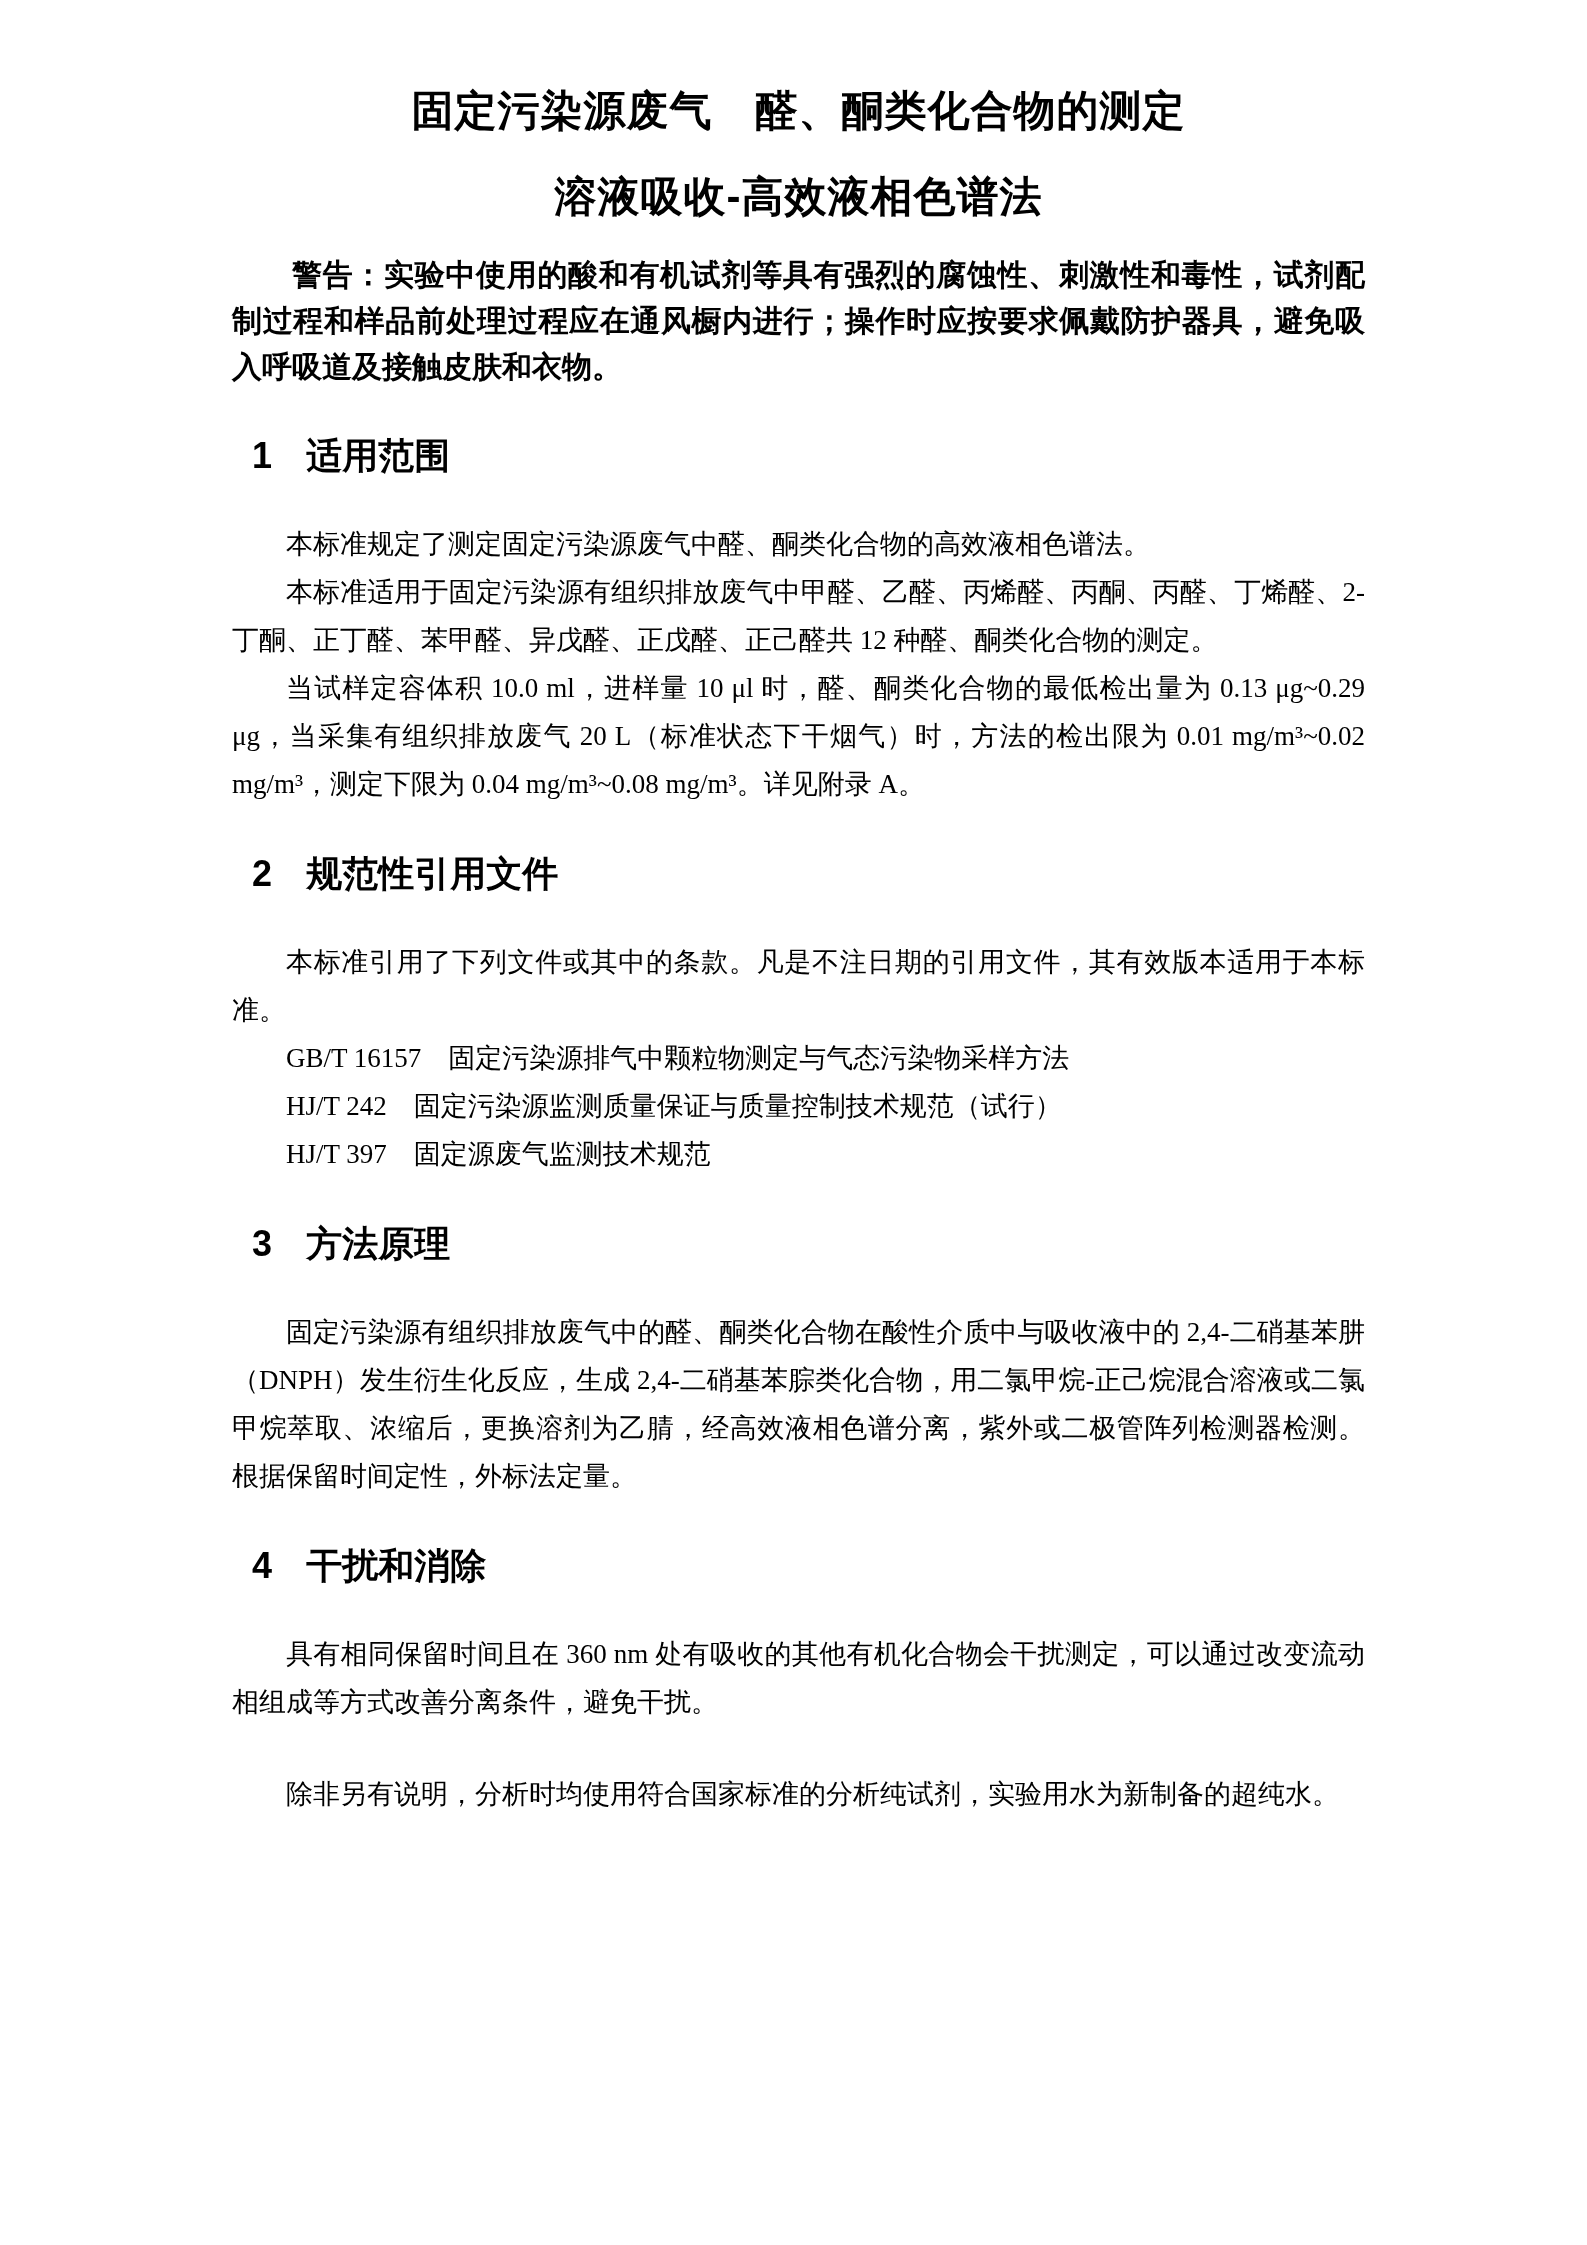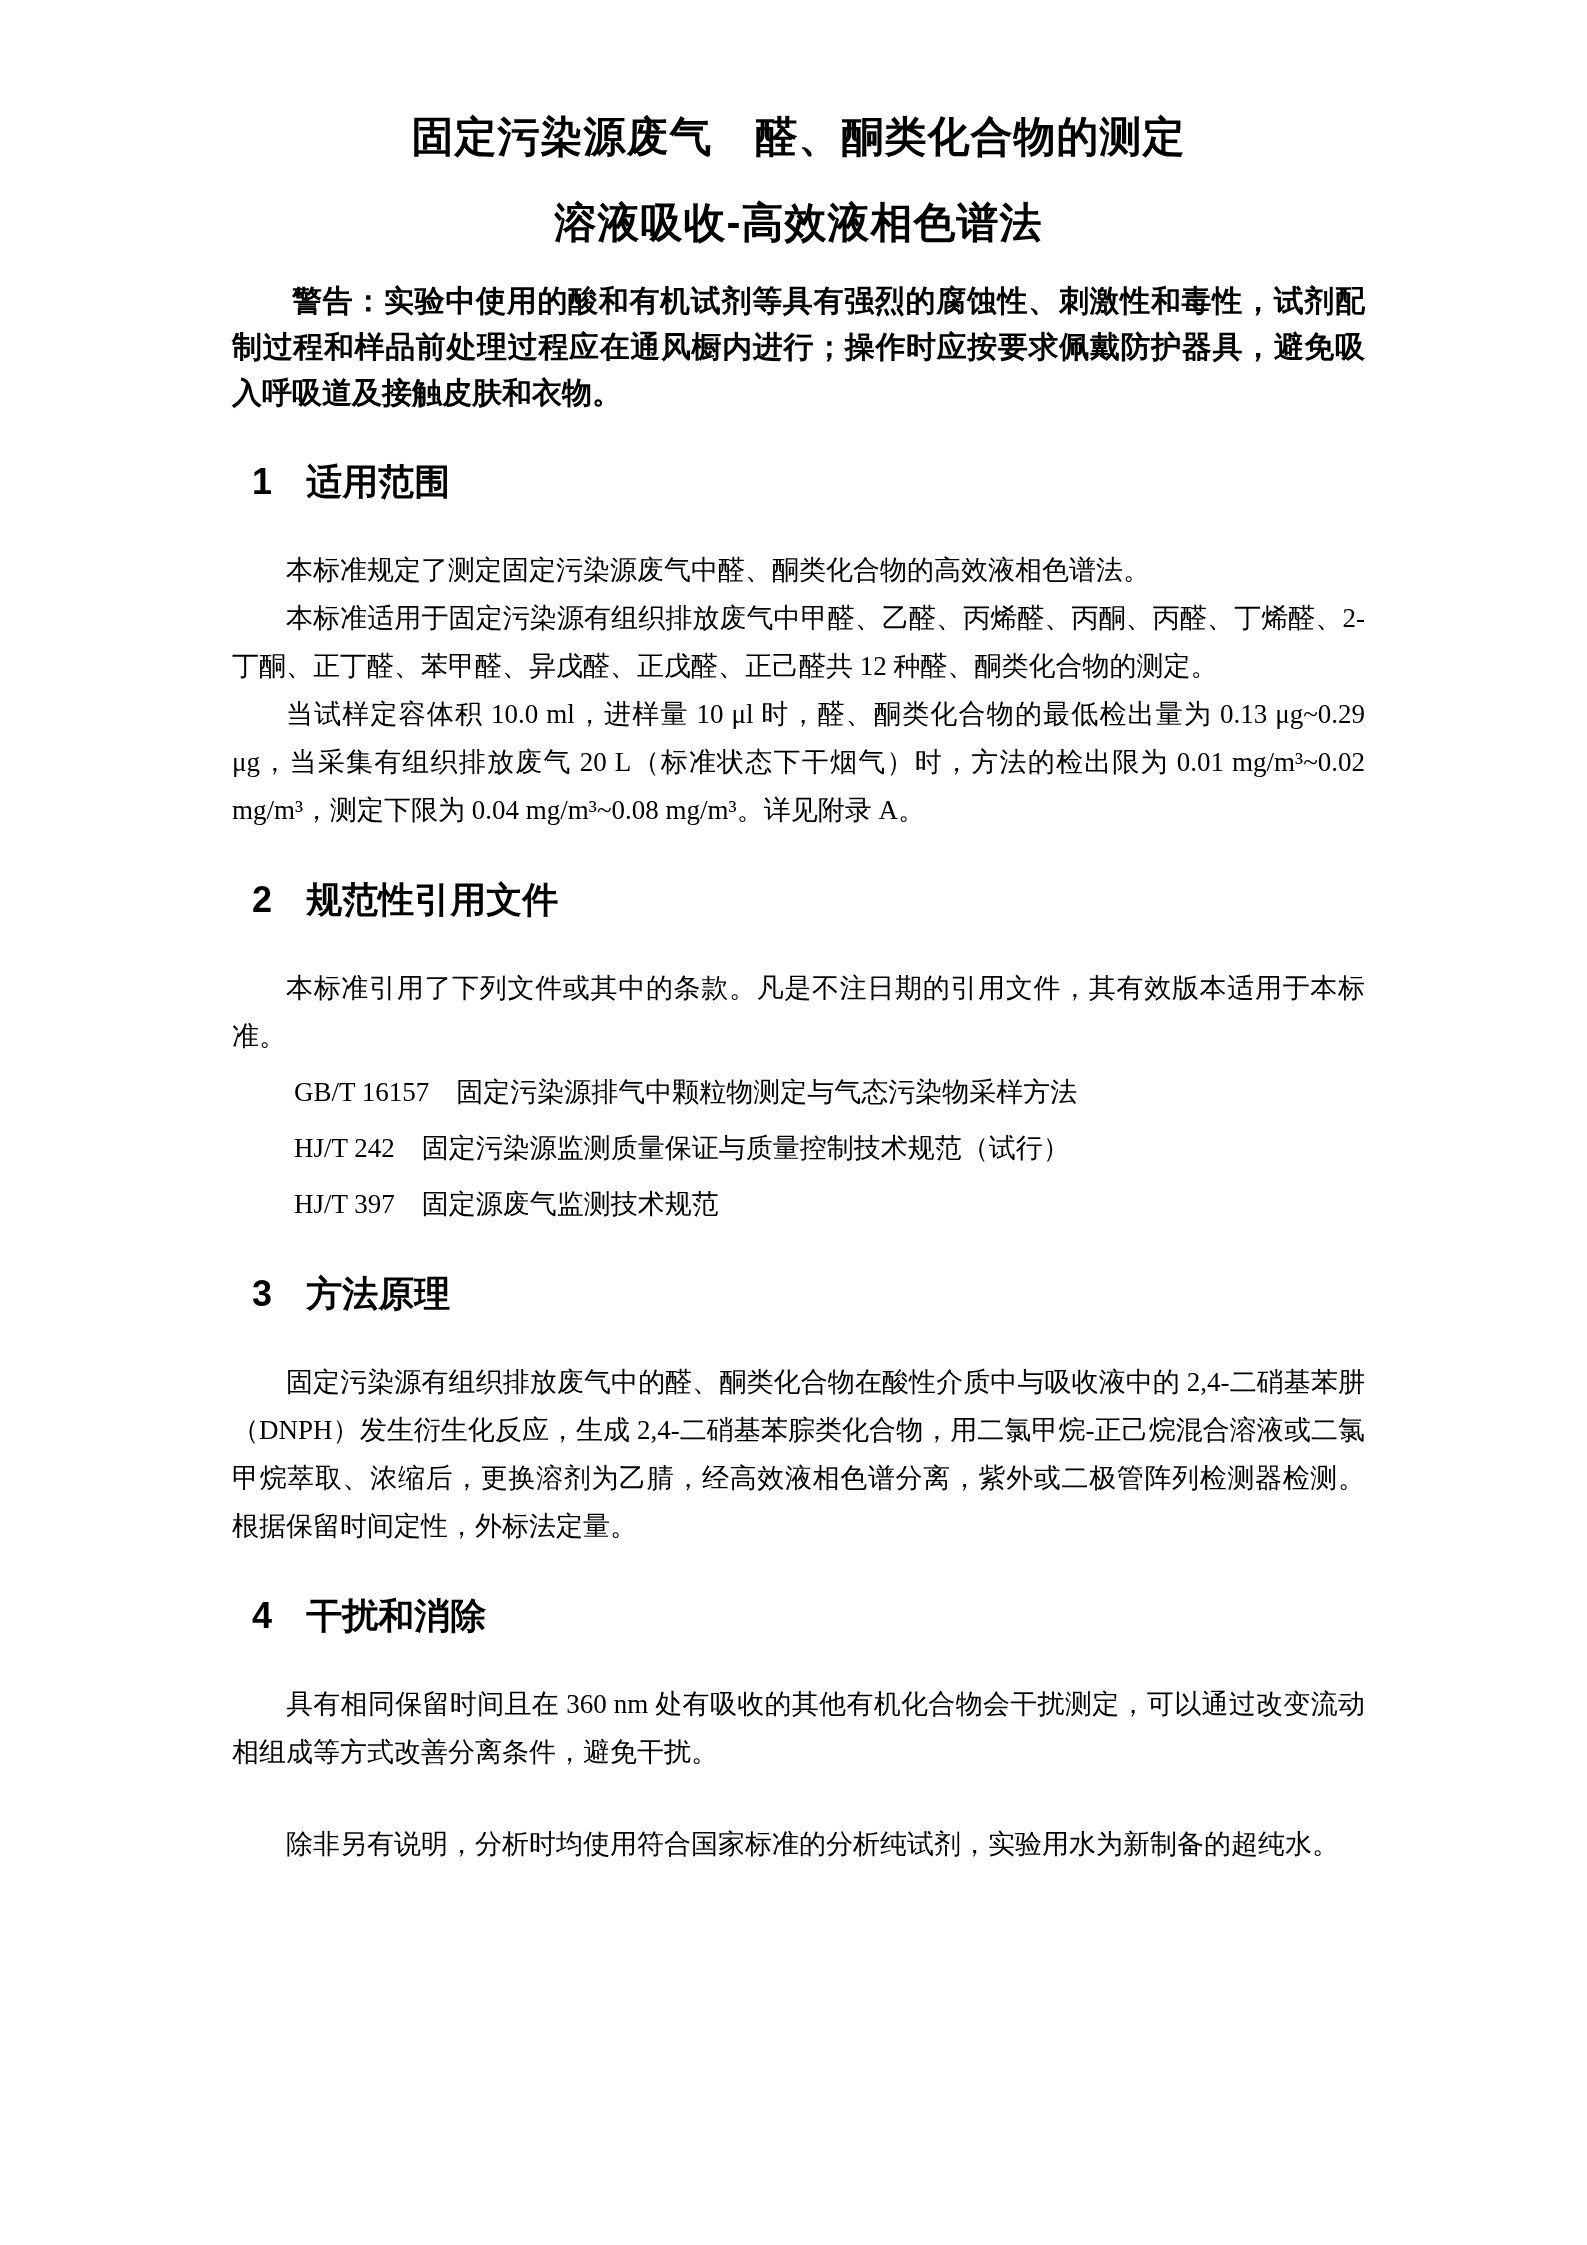--- a/index.html
+++ b/index.html
@@ -7,21 +7,21 @@
     padding: 0;
     background: #ffffff;
   }
   .page {
     position: relative;
     width: 1587px;
     height: 1865px;
     background: #ffffff;
     color: #000000;
     box-sizing: border-box;
-    padding: 108px 222px 0 232px;
+    padding: 82px 222px 0 232px;
     font-family: "Liberation Serif", serif;
     overflow: hidden;
   }
   .doc-title {
     font-family: "Liberation Sans", sans-serif;
     font-weight: bold;
     font-size: 42px;
     line-height: 58px;
     text-align: center;
     letter-spacing: 1px;
@@ -57,21 +57,21 @@
     margin-top: 44px;
     font-size: 27px;
     line-height: 48px;
   }
   .para {
     margin: 0;
     text-align: justify;
     text-indent: 2em;
   }
   .ref {
-    margin: 8px;
+    margin: 0;
     padding-left: 2em;
   }
   .page-number {
     position: absolute;
     top: 2046px;
     left: 1334px;
     font-size: 28px;
     line-height: 32px;
     font-family: "Liberation Serif", serif;
   }

